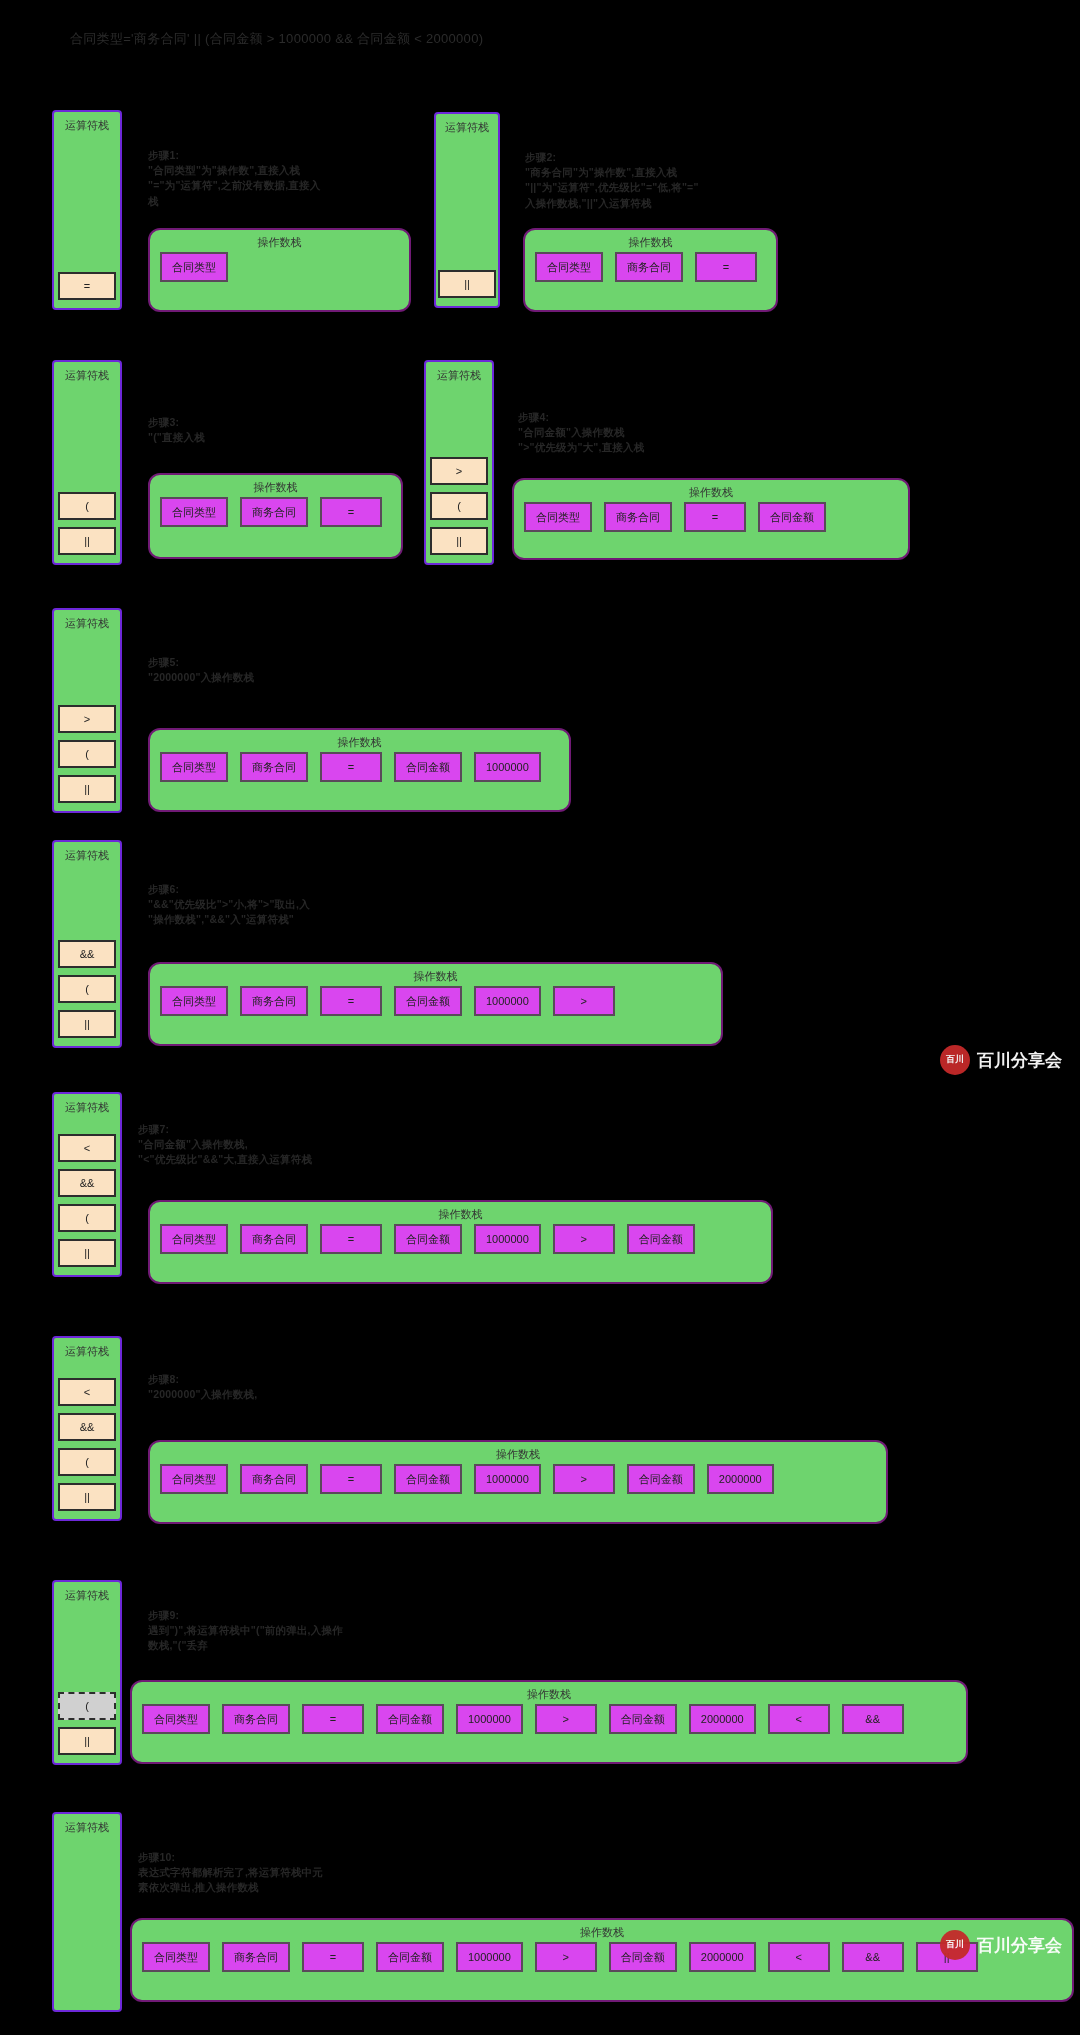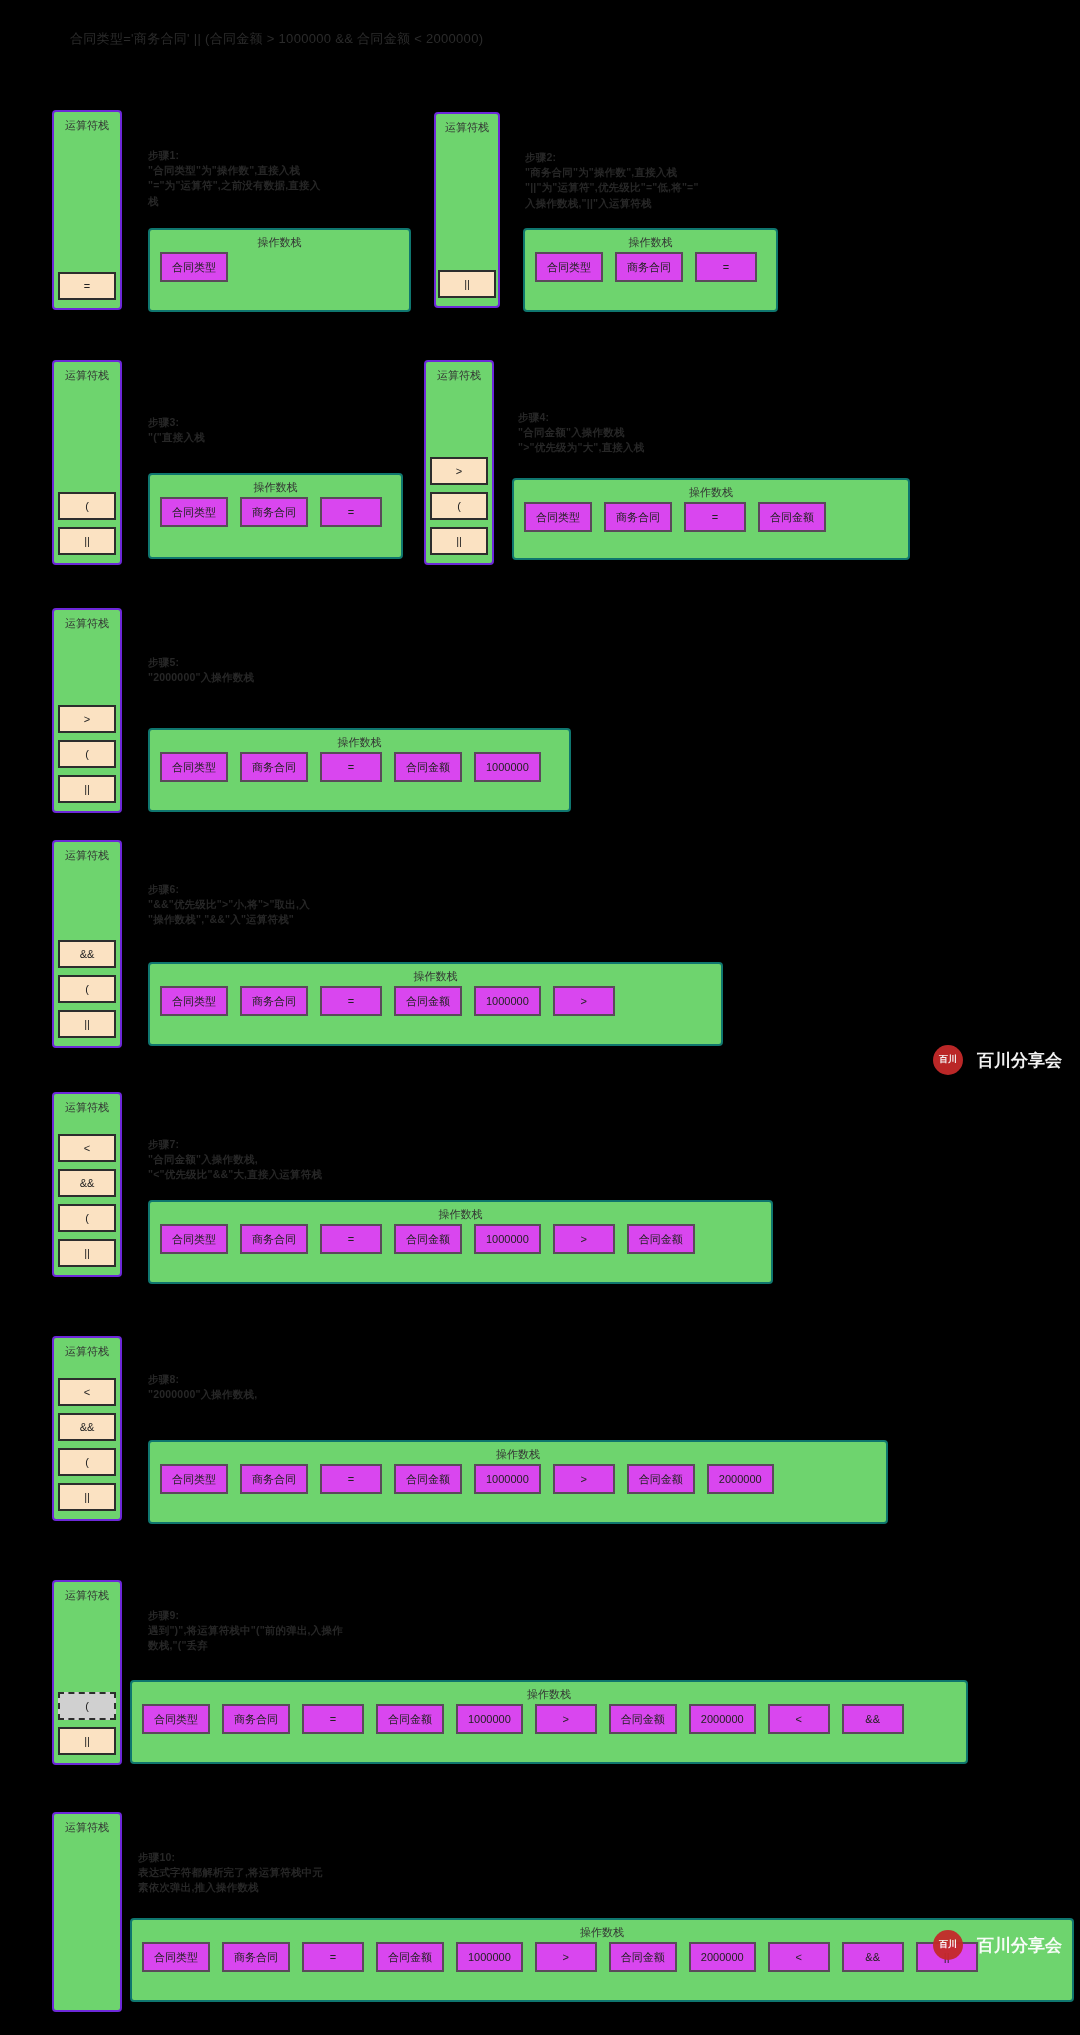--- a/index.html
+++ b/index.html
@@ -52,22 +52,22 @@
     flex: 0 0 auto;
   }
   .op-cell.discard {
     background: #d0d0d0;
     border: 2px dashed #2d2d2d;
   }
 
   .num-stack {
     position: absolute;
     background: #6ed46e;
-    border: 2px solid #0f766e;
-    border-radius: 4px;
+    border: 2px solid #701a75;
+    border-radius: 12px;
     padding: 22px 10px 10px 10px;
   }
   .num-stack .stack-title {
     position: absolute;
     top: 5px; left: 0; right: 0;
     text-align: center;
     font-size: 11px;
     color: #333;
   }
   .num-row {
@@ -99,21 +99,21 @@
     line-height: 1.45;
     white-space: pre-line;
     letter-spacing: 0.2px;
   }
 
   
   .watermark {
     position: absolute;
     display: flex;
     align-items: center;
-    gap: 14px;
+    gap: 7px;
     opacity: 0.95;
   }
   .wm-logo {
     width: 30px; height: 30px;
     border-radius: 50%;
     background: #c42a2a;
     color: #fff;
     font-size: 9px;
     display: flex;
     align-items: center;
@@ -242,21 +242,21 @@
   </div>
 </div>
 
 <div class="op-stack" style="left:52px; top:1092px; width:70px; height:185px;">
   <span class="stack-title">运算符栈</span>
   <div class="op-cell">||</div>
   <div class="op-cell">(</div>
   <div class="op-cell">&amp;&amp;</div>
   <div class="op-cell">&lt;</div>
 </div>
-<div class="step-note" style="left:148px; top:1122px; width:300px;margin-top:15px;">步骤7:
+<div class="step-note" style="left:138px; top:1122px; width:300px;">步骤7:
 "合同金额"入操作数栈,
 "&lt;"优先级比"&amp;&amp;"大,直接入运算符栈</div>
 <div class="num-stack" style="left:148px; top:1200px; width:625px; height:84px;">
   <span class="stack-title">操作数栈</span>
   <div class="num-row">
     <div class="num-cell">合同类型</div>
     <div class="num-cell">商务合同</div>
     <div class="num-cell">=</div>
     <div class="num-cell">合同金额</div>
     <div class="num-cell">1000000</div>

